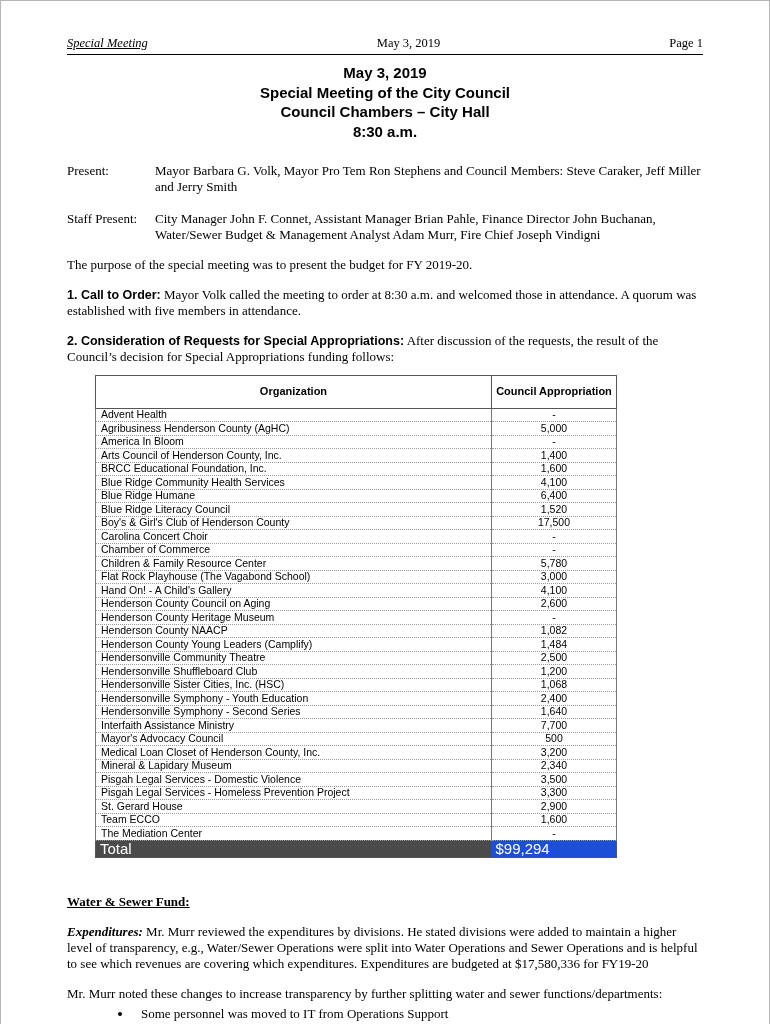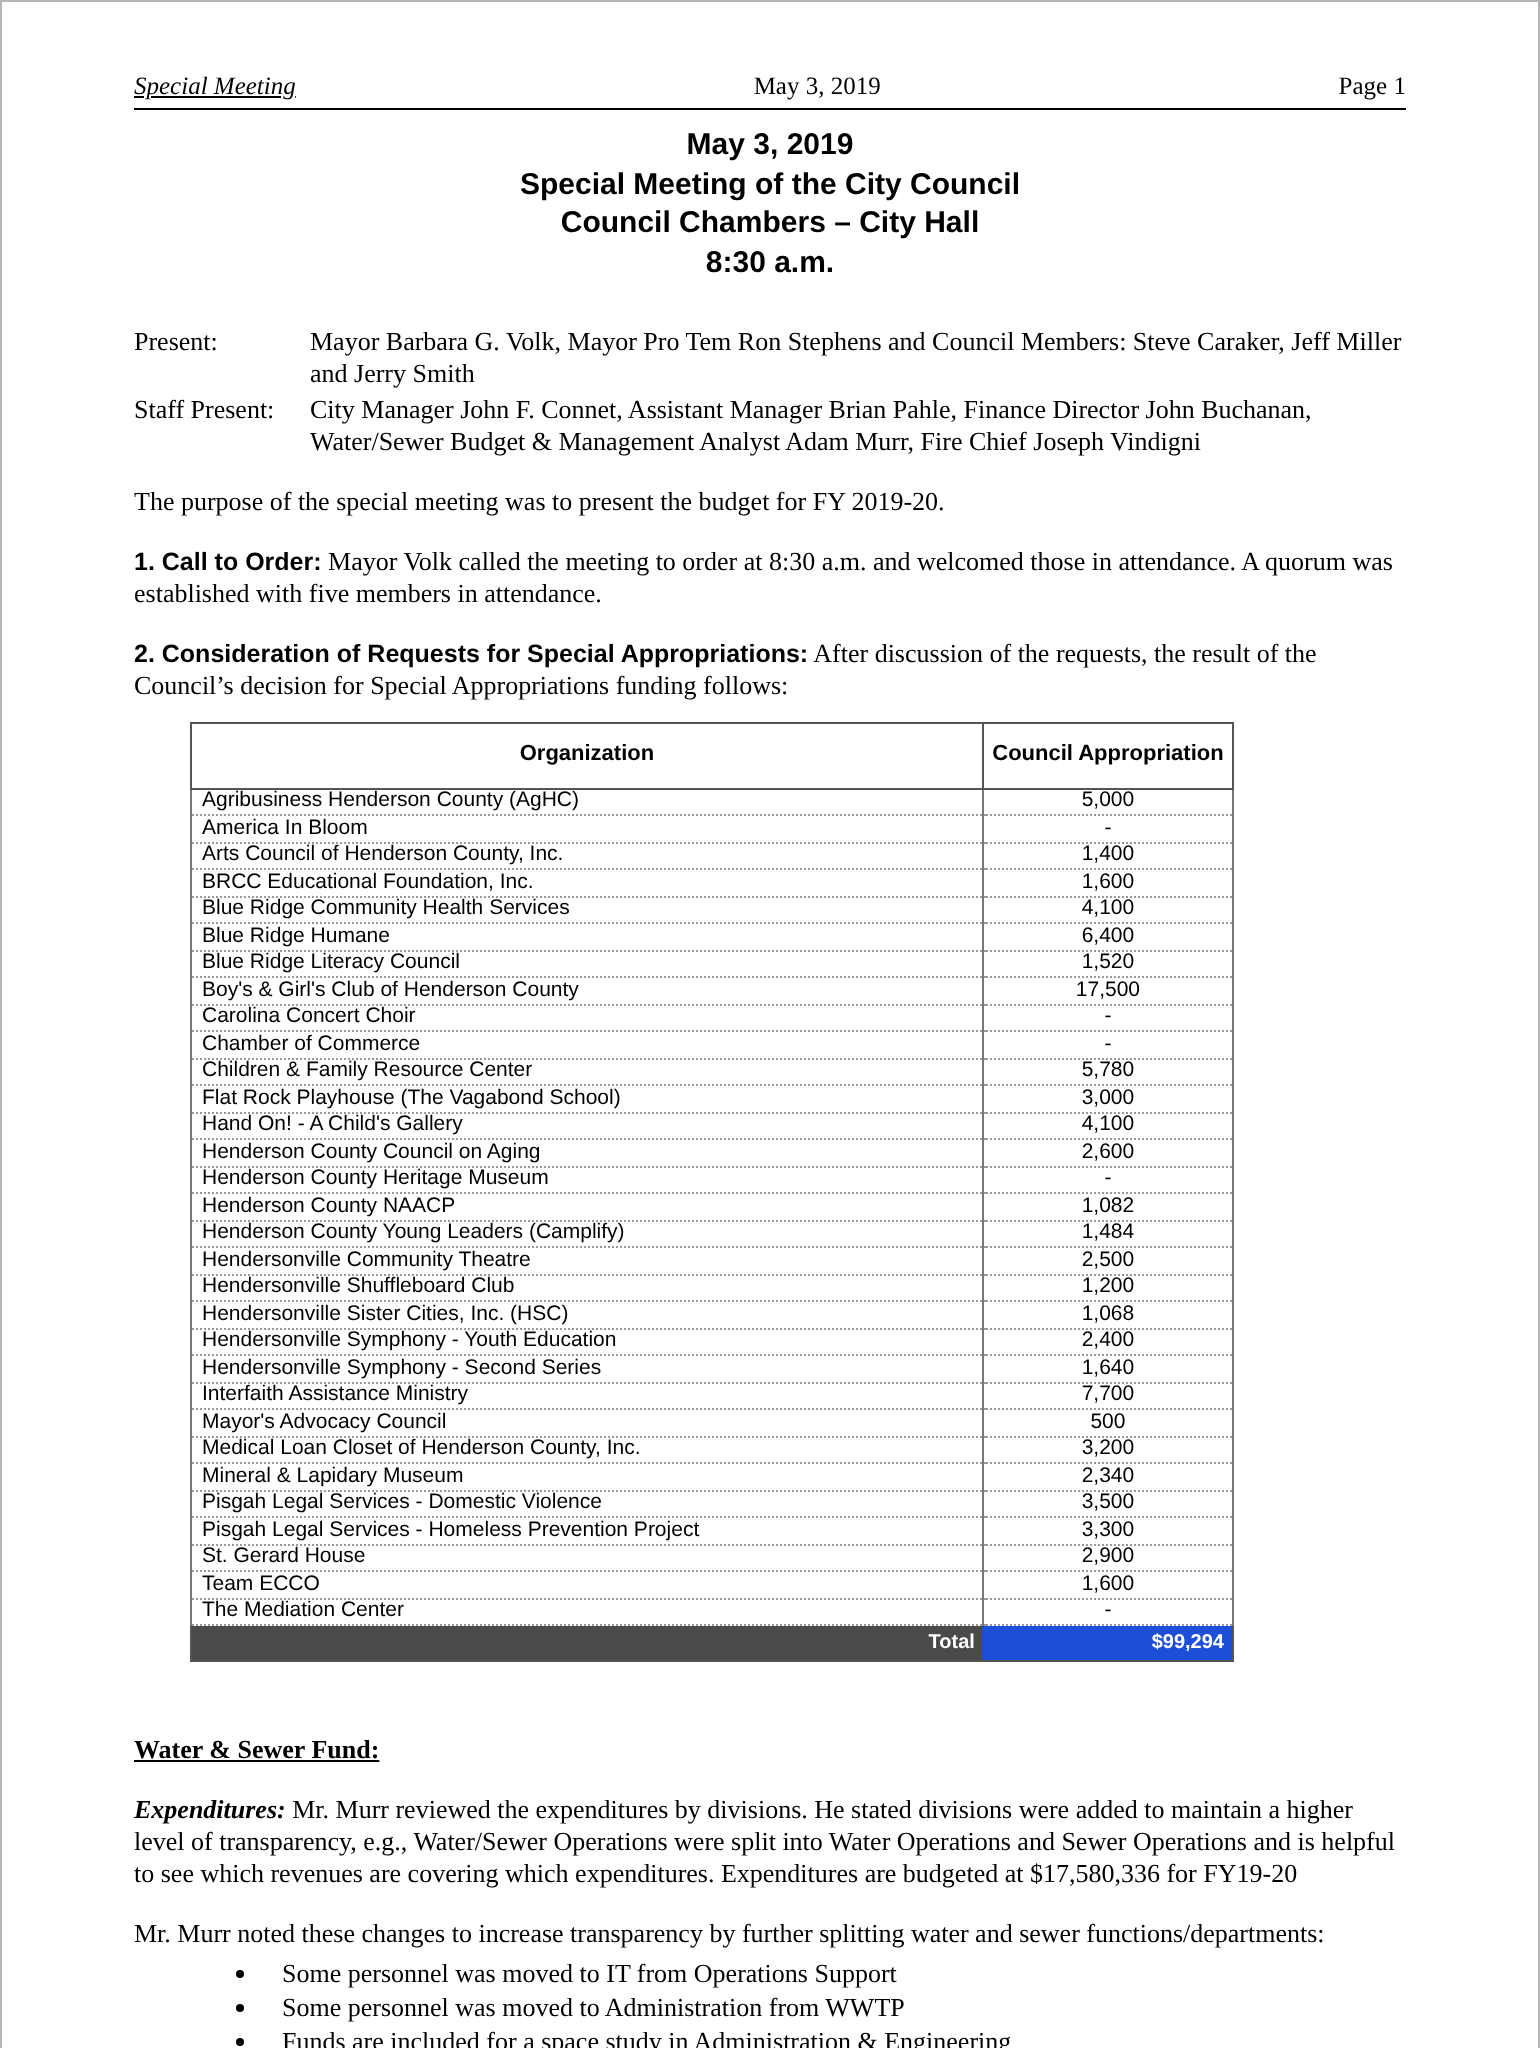--- a/index.html
+++ b/index.html
@@ -12,21 +12,21 @@
   }
   
   .page-header { display:flex; justify-content:space-between; font-size:12.5px; padding-bottom:3px; }
   .page-header .ph-left { text-decoration:underline;font-style:italic; }
   .header-rule { border:none; border-top:1.5px solid #000; margin:0 0 8px 0; }
 
   
   .title-block { text-align:center; font-family:"Liberation Sans", sans-serif; font-weight:bold; font-size:15px; line-height:19.5px; margin-top:8px; }
 
   
-  .att-row { display:flex; margin-top:2px; }
+  .att-row { display:flex; margin-top:16px; }
   .att-label { width:88px; flex:0 0 88px; }
   .att-text { flex:1; }
 
   p.body-para { margin:14px 0 0 0; }
   .h-sans { font-family:"Liberation Sans", sans-serif; font-weight:bold; font-size:12.5px; }
   .bold-serif { font-weight:bold; }
   .bold-italic-serif { font-weight:bold; font-style:italic; }
 
   
   table.approp {
@@ -35,22 +35,22 @@
     border:1px solid #555;
   }
   table.approp th {
     font-weight:bold; text-align:center; vertical-align:middle;
     border:1px solid #555; padding:10px 4px; font-size:11px;
   }
   table.approp td { border-left:1px solid #777; border-right:1px solid #777; border-bottom:1px dotted #999; padding:0.5px 5px; }
   table.approp td.org { text-align:left; width:76%; }
   table.approp td.amt { text-align:center; width:24%; }
   table.approp tr.total-row td {
-    color:#ffffff; font-weight:bold; text-align:right; padding:2.5px 4px;
-    border:none; font-size:10px;
+    color:#ffffff; font-weight:normal; text-align:left; padding:2.5px 4px;
+    border:none; font-size:15px;
   }
 
   ul.bullets { margin:4px 0 0 0; padding-left:66px; }
   ul.bullets li { margin:1px 0; padding-left:8px; }
 </style>
 </head>
 <body>
 
 <div class="page">
 
@@ -92,20 +92,24 @@
 
   <table class="approp">
     <thead>
       <tr>
         <th class="org">Organization</th>
         <th class="amt">Council Appropriation</th>
       </tr>
     </thead>
     <tbody>
 
+    <tr>
+          <td class="org">Advent Health</td>
+          <td class="amt">-</td>
+        </tr>
         <tr>
           <td class="org">Agribusiness Henderson County (AgHC)</td>
           <td class="amt">5,000</td>
         </tr>
         <tr>
           <td class="org">America In Bloom</td>
           <td class="amt">-</td>
         </tr>
         <tr>
           <td class="org">Arts Council of Henderson County, Inc.</td>

